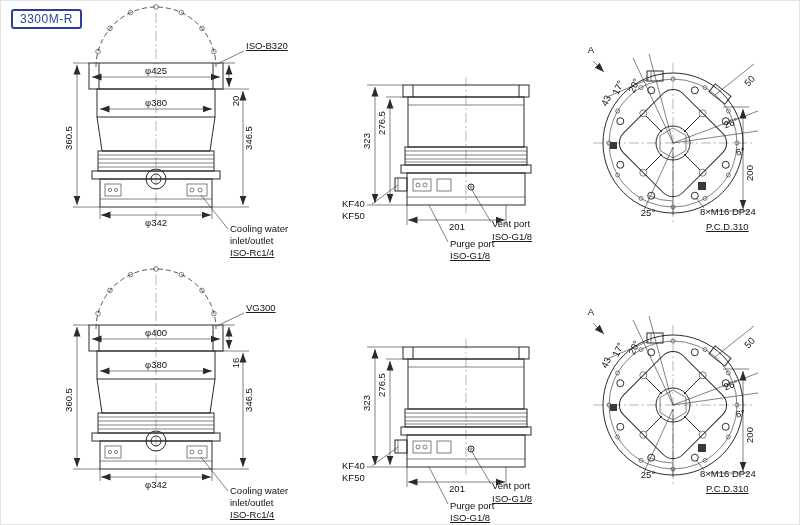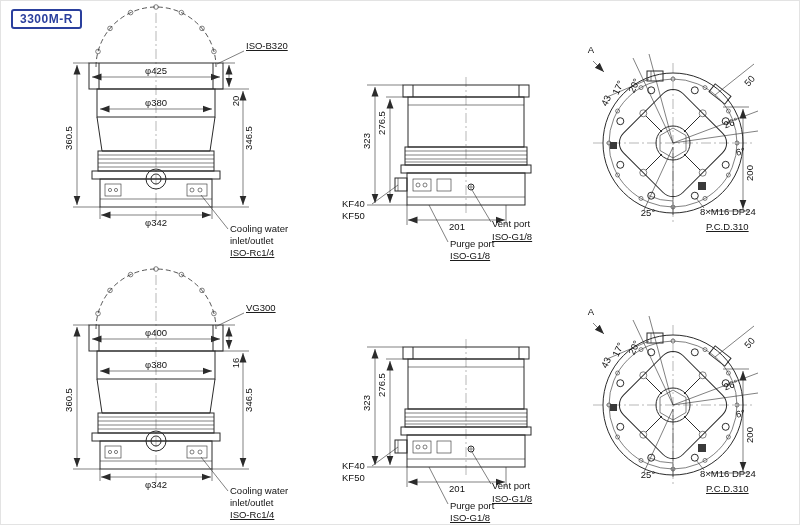--- a/index.html
+++ b/index.html
@@ -1,19 +1,19 @@
 <!DOCTYPE html>
 <html><head>
 <meta charset="utf-8">
 <style>
   html,body { margin:0; padding:0; background:#fff; }
   .page { position:relative; width:798px; height:523px; border:1px solid #e3e3e3; background:#fff;
           font-family:"Liberation Sans", sans-serif; overflow:hidden; }
   .badge { position:absolute; left:10px; top:8px; border:2px solid #2a3f9d; border-radius:3px;
-           color:#2a3f9d; font-weight:bold; font-size:12px; padding:1px 7px; background:#fff;
+           color:#2a3f9d; font-weight:normal; font-size:12px; padding:1px 7px; background:#fff;
            letter-spacing:.5px; z-index:2; }
   svg { position:absolute; left:0; top:0; }
   .ln   { stroke:#2b2b2b; stroke-width:1;   fill:none; }
   .thin { stroke:#2b2b2b; stroke-width:.6;  fill:none; }
   .dash { stroke:#2b2b2b; stroke-width:.8;  fill:none; stroke-dasharray:5 3; }
   .cl   { stroke:#999;    stroke-width:.7;  fill:none; stroke-dasharray:10 3 2 3; }
   .dim  { stroke:#2b2b2b; stroke-width:.6;  fill:none; }
   .blk  { fill:#3a3a3a; stroke:none; }
   text.t { font-family:"Liberation Sans", sans-serif; font-size:9.5px; fill:#111; }
   .mid  { text-anchor:middle; }

